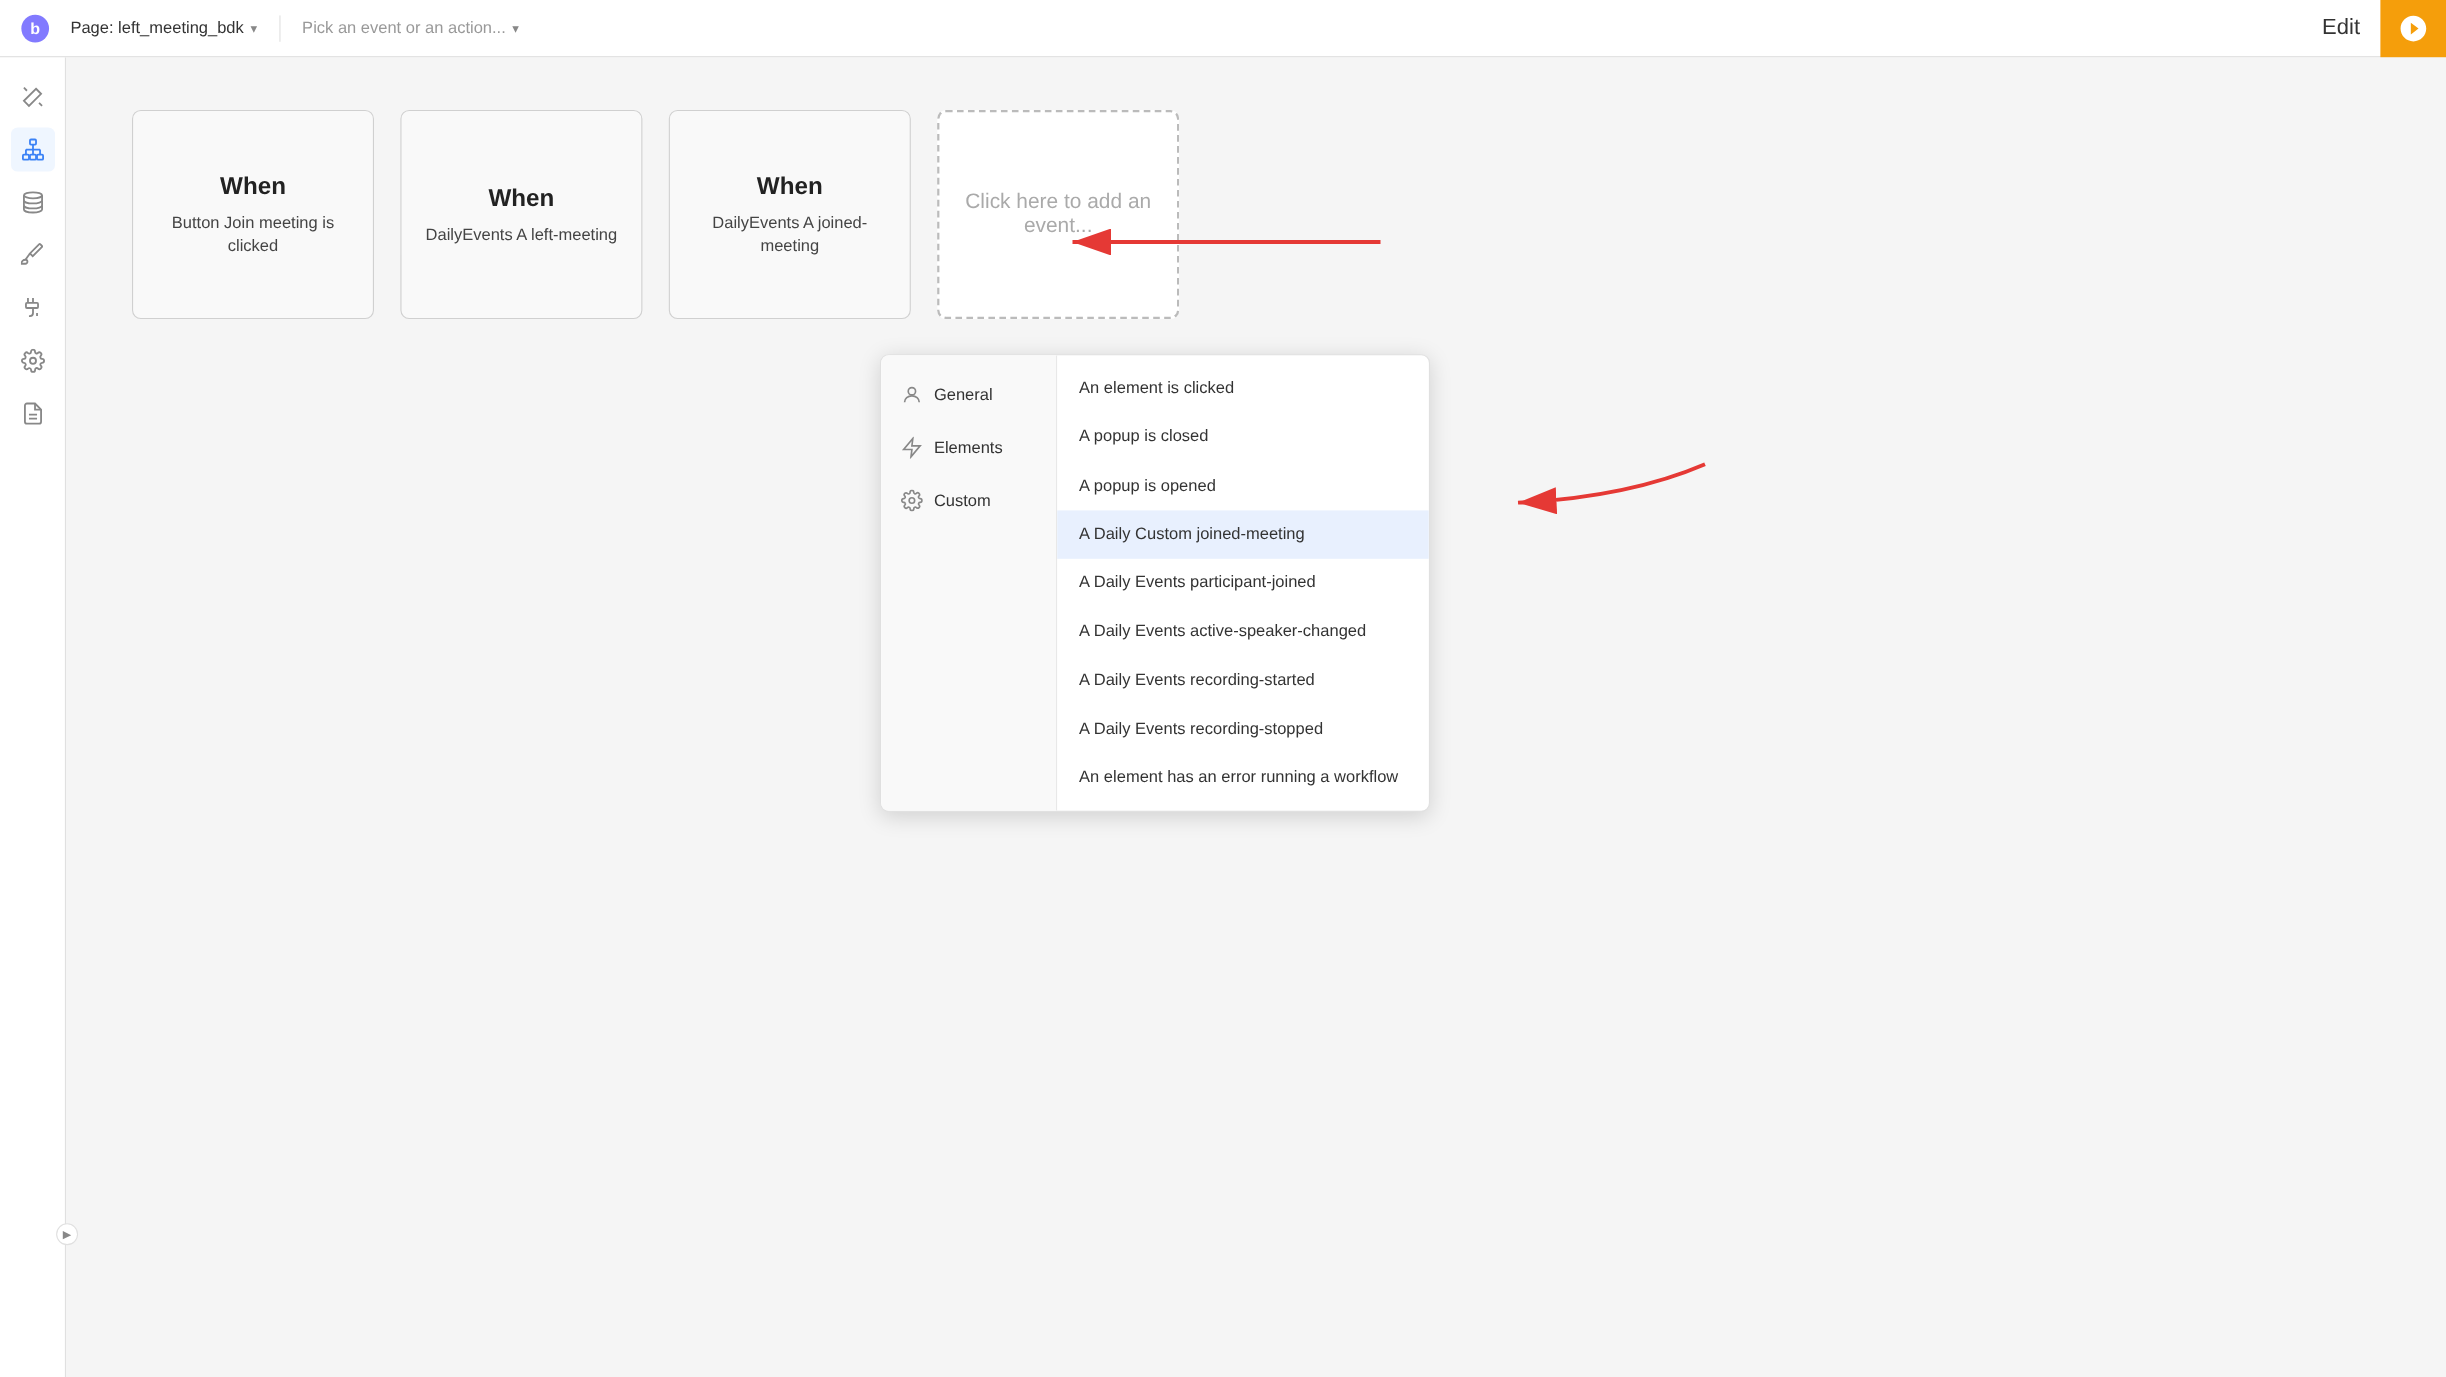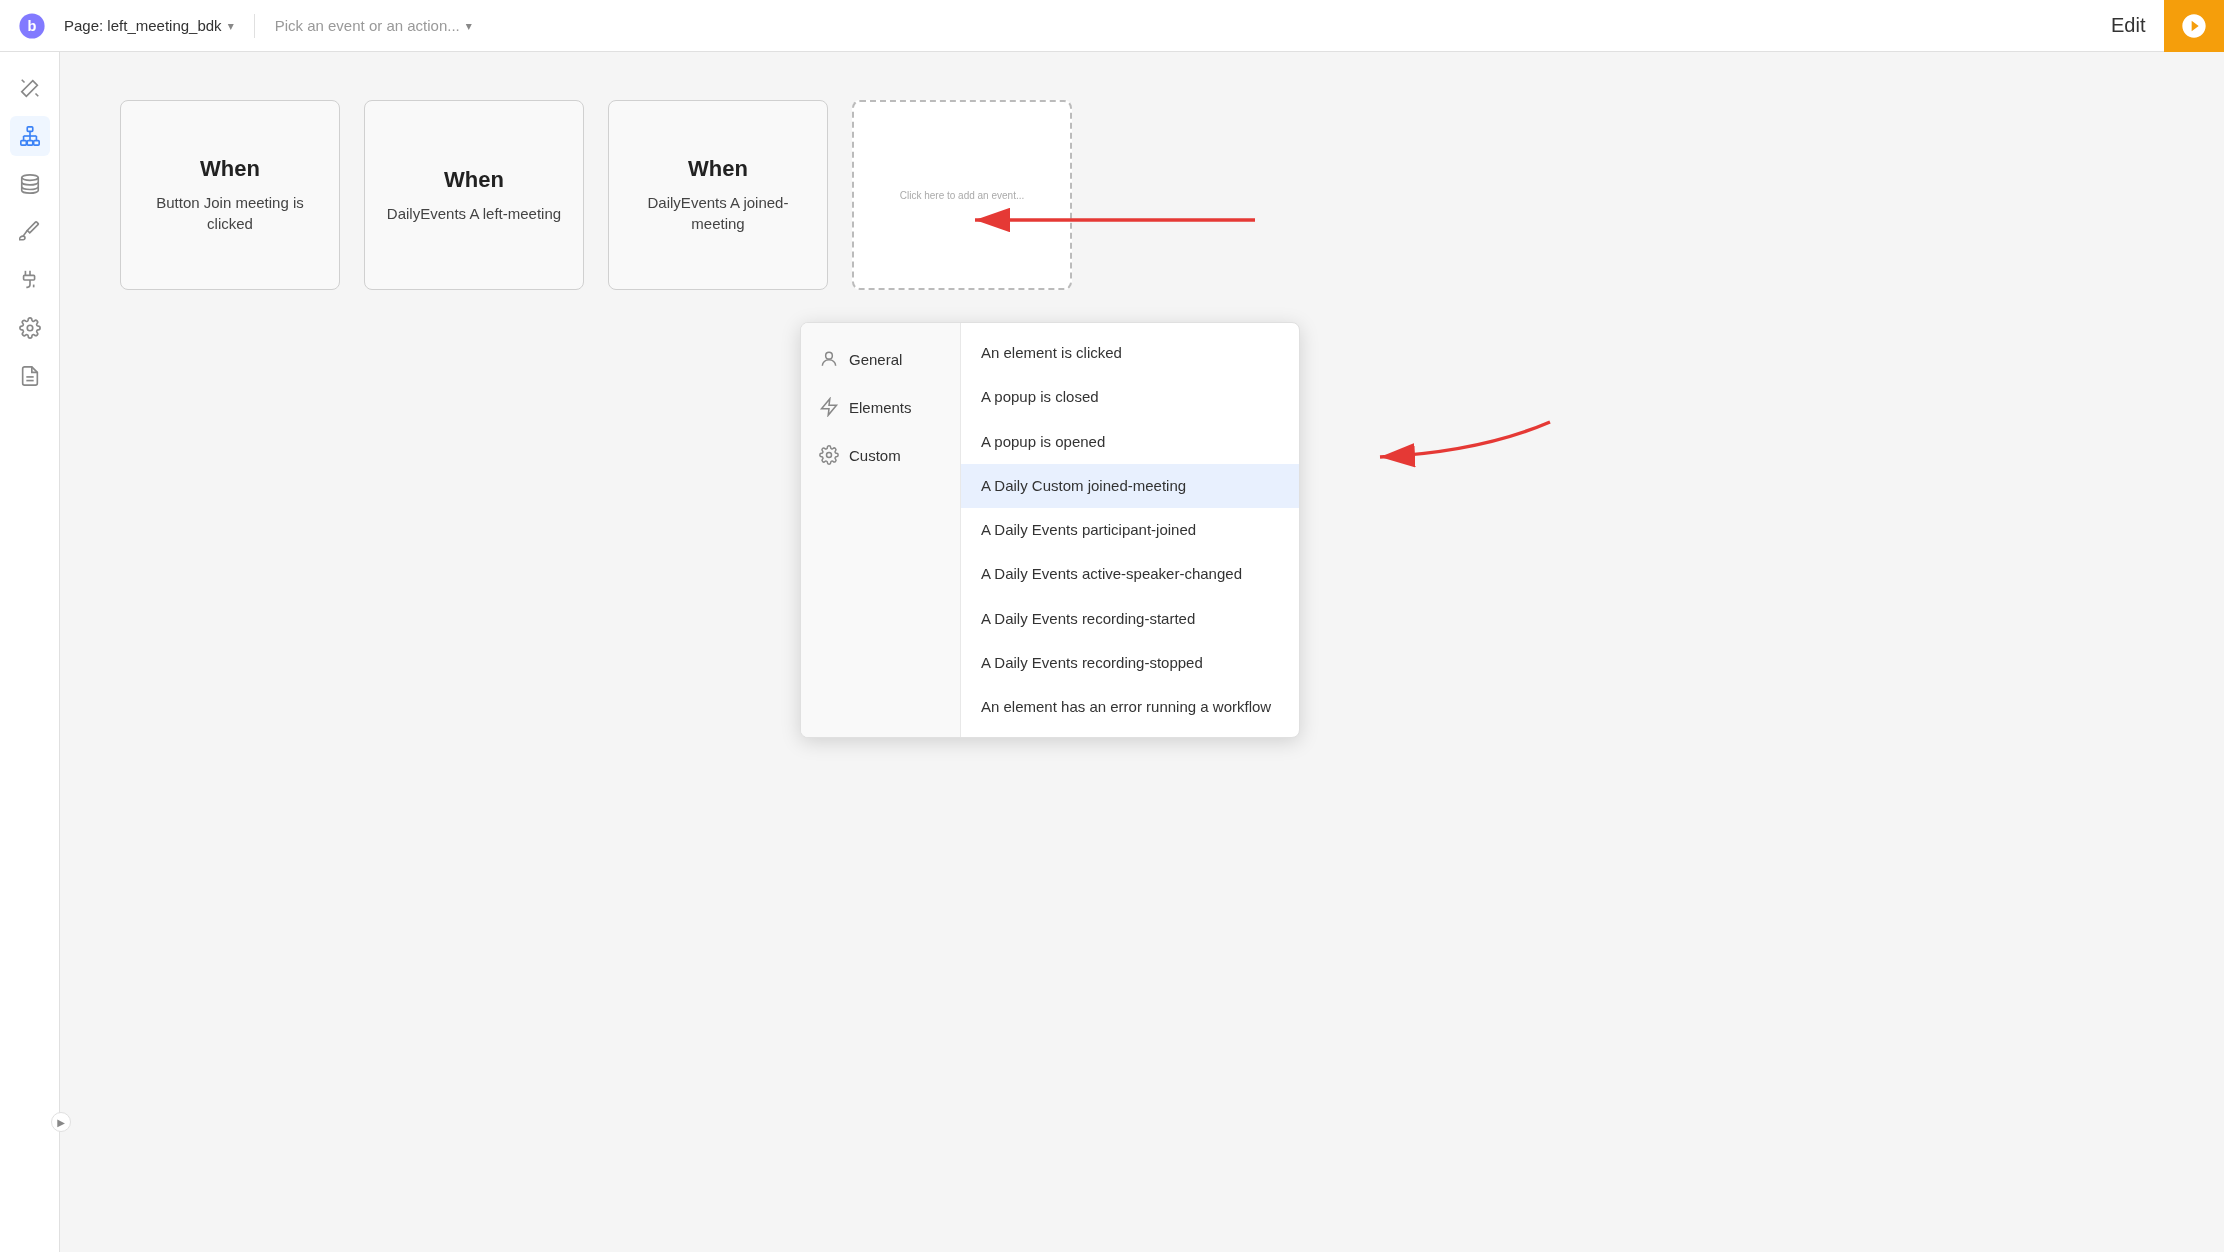--- a/index.html
+++ b/index.html
@@ -138,21 +138,21 @@
       border-radius: 8px;
       display: flex;
       flex-direction: column;
       align-items: center;
       justify-content: center;
       padding: 24px 16px;
       text-align: center;
       cursor: pointer;
     }
     .event-card-dashed .placeholder-text {
-      font-size: 10px;
+      font-size: 19px;
       color: #aaa;
     }
 
     
     .dropdown-panel {
       position: absolute;
       top: 270px;
       left: 740px;
       width: 500px;
       background: #fff;

